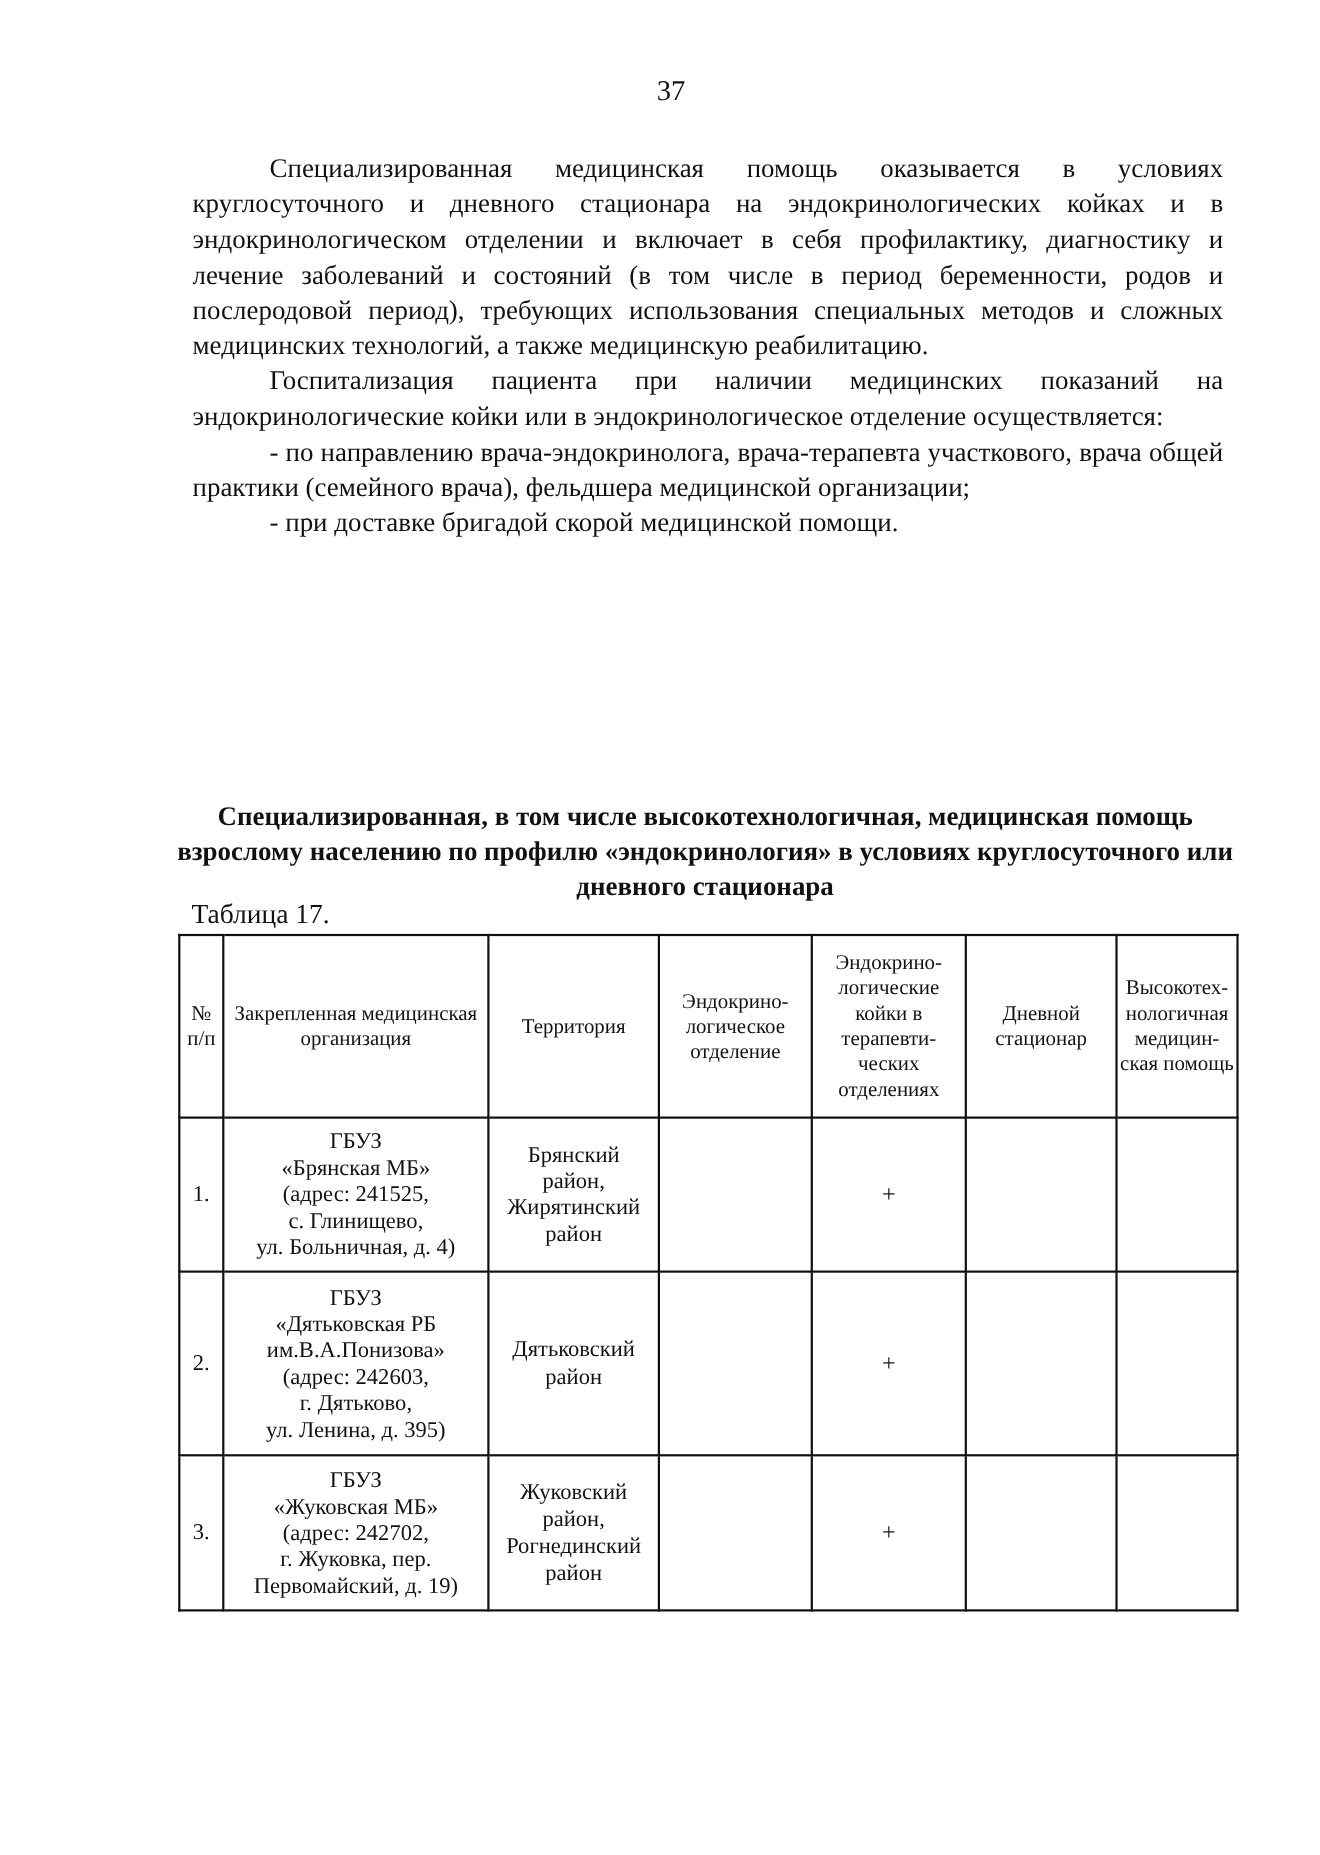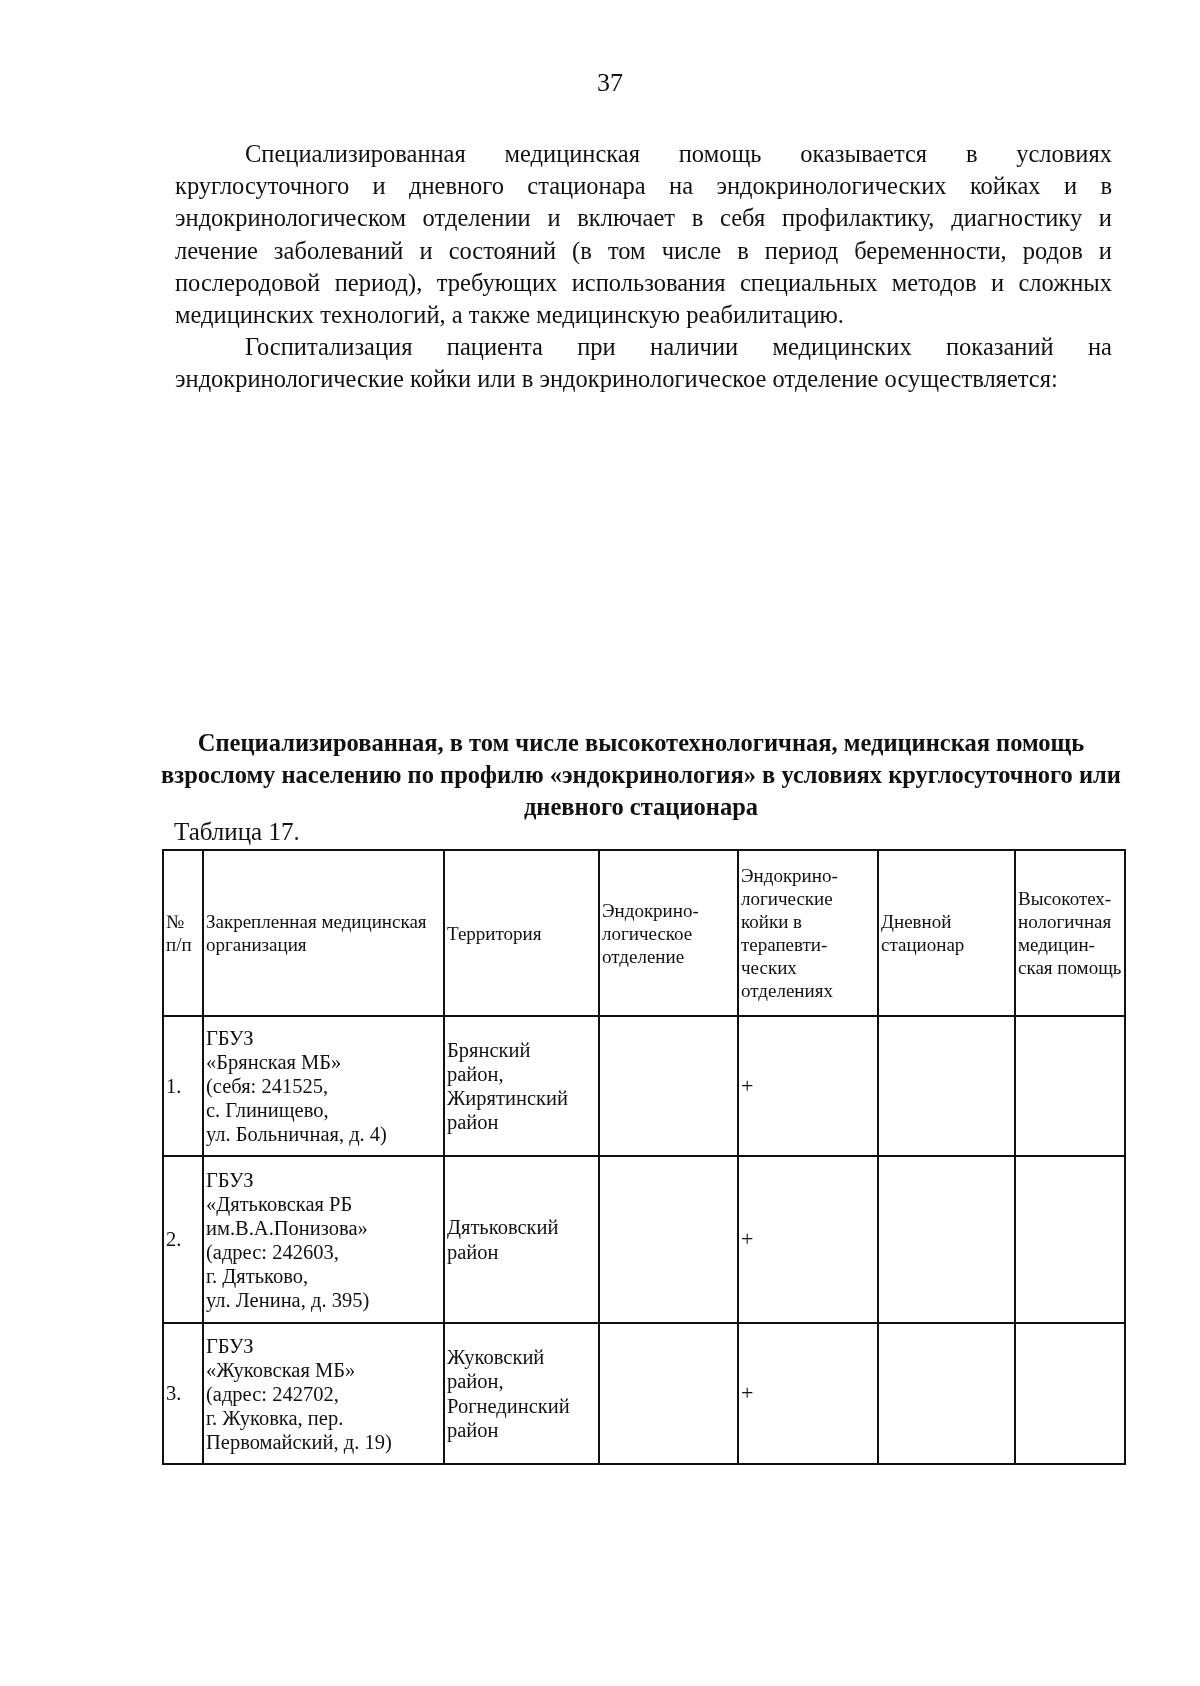--- a/index.html
+++ b/index.html
@@ -27,40 +27,42 @@
     position: absolute; left: 174px; top: 818px; font-size: 24.5px;
     font-family: Liberation Serif, serif;
     font-size: 25px;
   }
   table.data-table {
     position: absolute; left: 162px; top: 849px; width: 952px;
     border-collapse: collapse; table-layout: fixed;
     font-size: 20.5px; line-height: 24.2px;
   }
   table.data-table td, table.data-table th {
-    border: 2px solid #111111; text-align: left; vertical-align: middle;
+    border: 2px solid #111111; text-align: center; vertical-align: middle;
     padding: 0 2px; font-weight: normal;
   }
   table.data-table th { height: 164px; font-size: 19px; line-height: 23px; }
   .r1 td { height: 138px; }
   .r2 td { height: 165px; }
   .r3 td { height: 139px; }
   .plus { font-size: 22px; }
   .org { line-height: 24px; }
 </style>
 </head>
 <body>
 
 <div>
 
   <div class="page-number">37</div>
 
   <div class="body-text">
     <p class="indent">Специализированная медицинская помощь оказывается в условиях круглосуточного и дневного стационара на эндокринологических койках и в эндокринологическом отделении и включает в себя профилактику, диагностику и лечение заболеваний и состояний (в том числе в период беременности, родов и послеродовой период), требующих использования специальных методов и сложных медицинских технологий, а также медицинскую реабилитацию.</p>
     <p class="indent">Госпитализация пациента при наличии медицинских показаний на эндокринологические койки или в эндокринологическое отделение осуществляется:</p>
+    <p class="li">- по направлению врача-эндокринолога, врача-терапевта участкового, врача общей практики (семейного врача), фельдшера медицинской организации;</p>
+    <p class="li">- при доставке бригадой скорой медицинской помощи.</p>
   </div>
 
   <div class="section-title">Специализированная, в том числе высокотехнологичная, медицинская помощь взрослому населению по профилю «эндокринология» в условиях круглосуточного или дневного стационара</div>
 
   <div class="table-caption">Таблица 17.</div>
 
   <table class="data-table">
     <colgroup>
       <col style="width:40px">
       <col style="width:241px">
@@ -80,21 +82,21 @@
         <th>Дневной стационар</th>
         <th>Высокотех-нологичная медицин-ская помощь</th>
       </tr>
     </thead>
     <tbody>
       <tr class="r1">
         <td>1.</td>
         <td class="org">
           <div>ГБУЗ</div>
           <div>«Брянская МБ»</div>
-          <div>(себя: 241525,</div>
+          <div>(адрес: 241525,</div>
           <div>с. Глинищево,</div>
           <div>ул. Больничная, д. 4)</div>
         </td>
         <td>
           <div>Брянский</div>
           <div>район,</div>
           <div>Жирятинский</div>
           <div>район</div>
         </td>
         <td></td>

